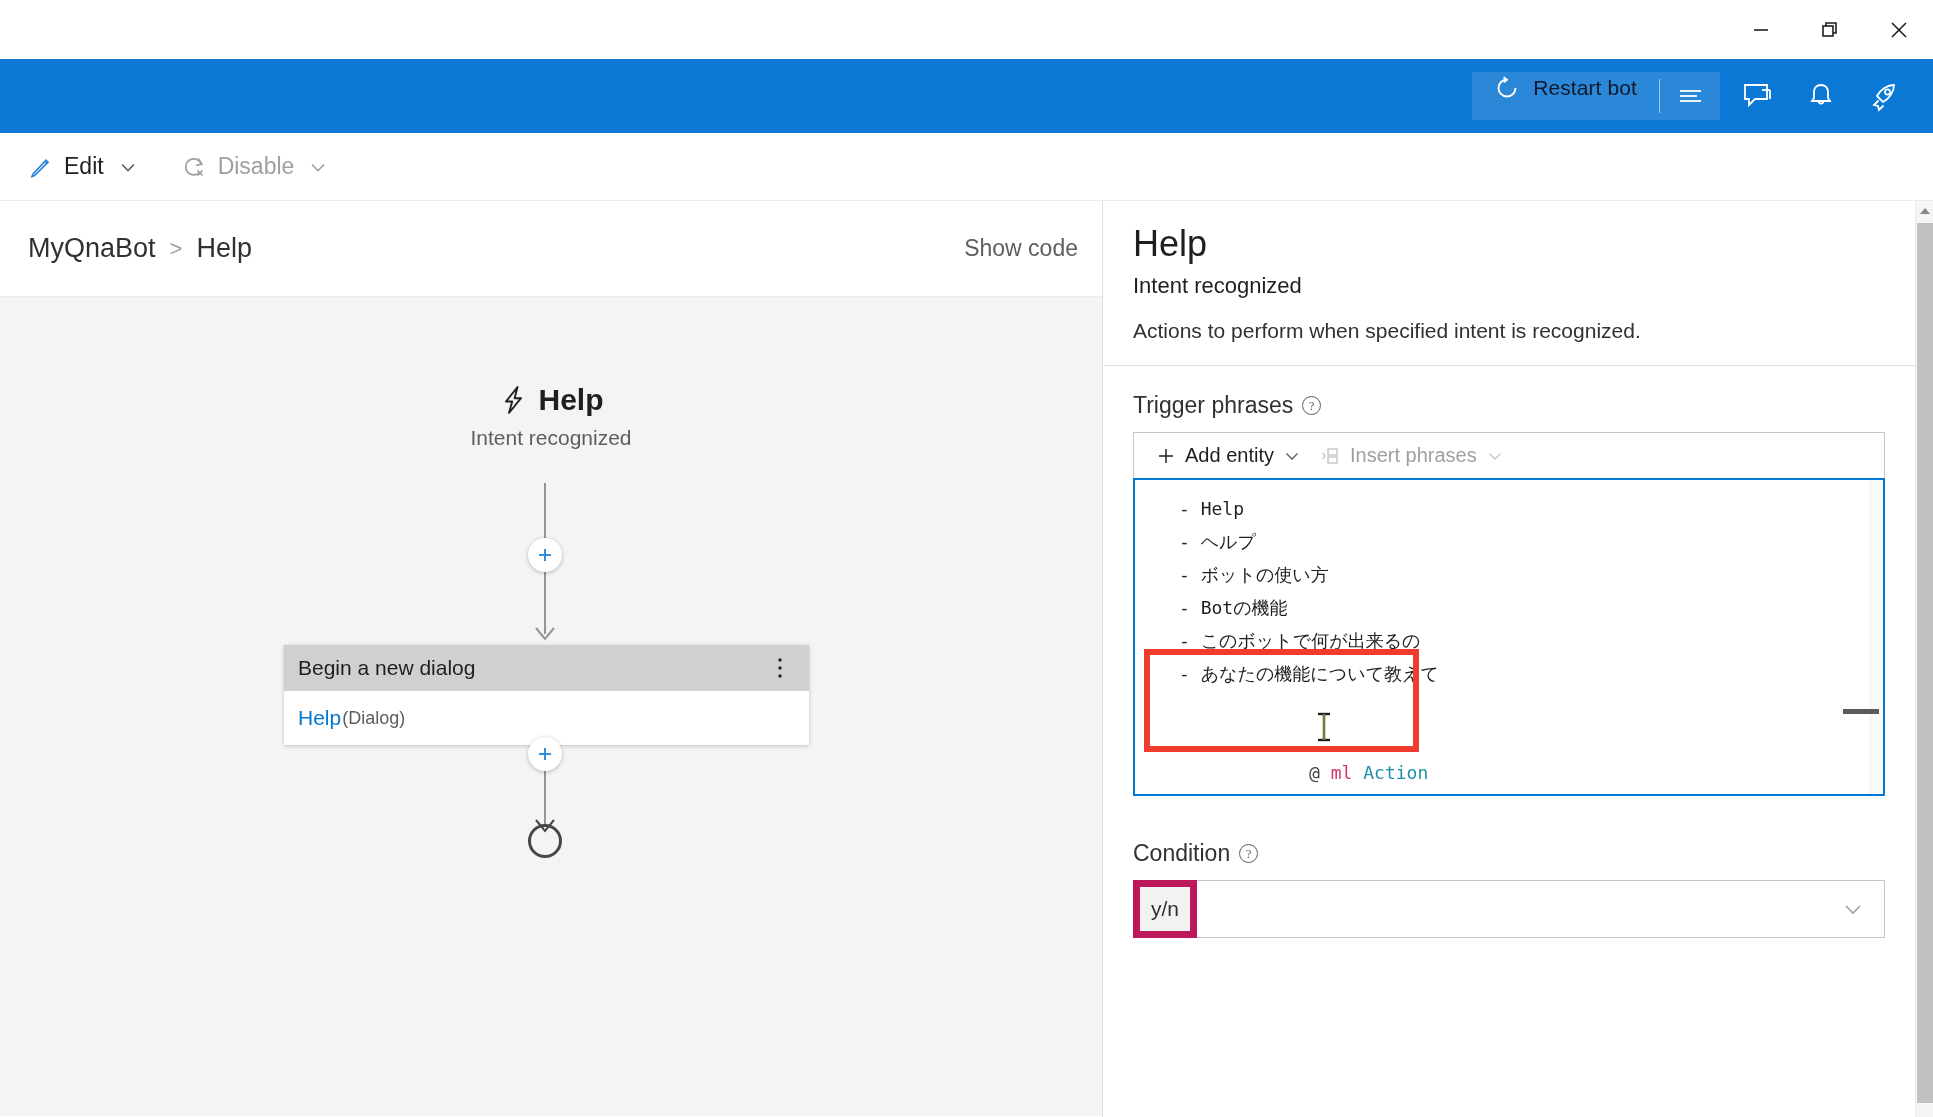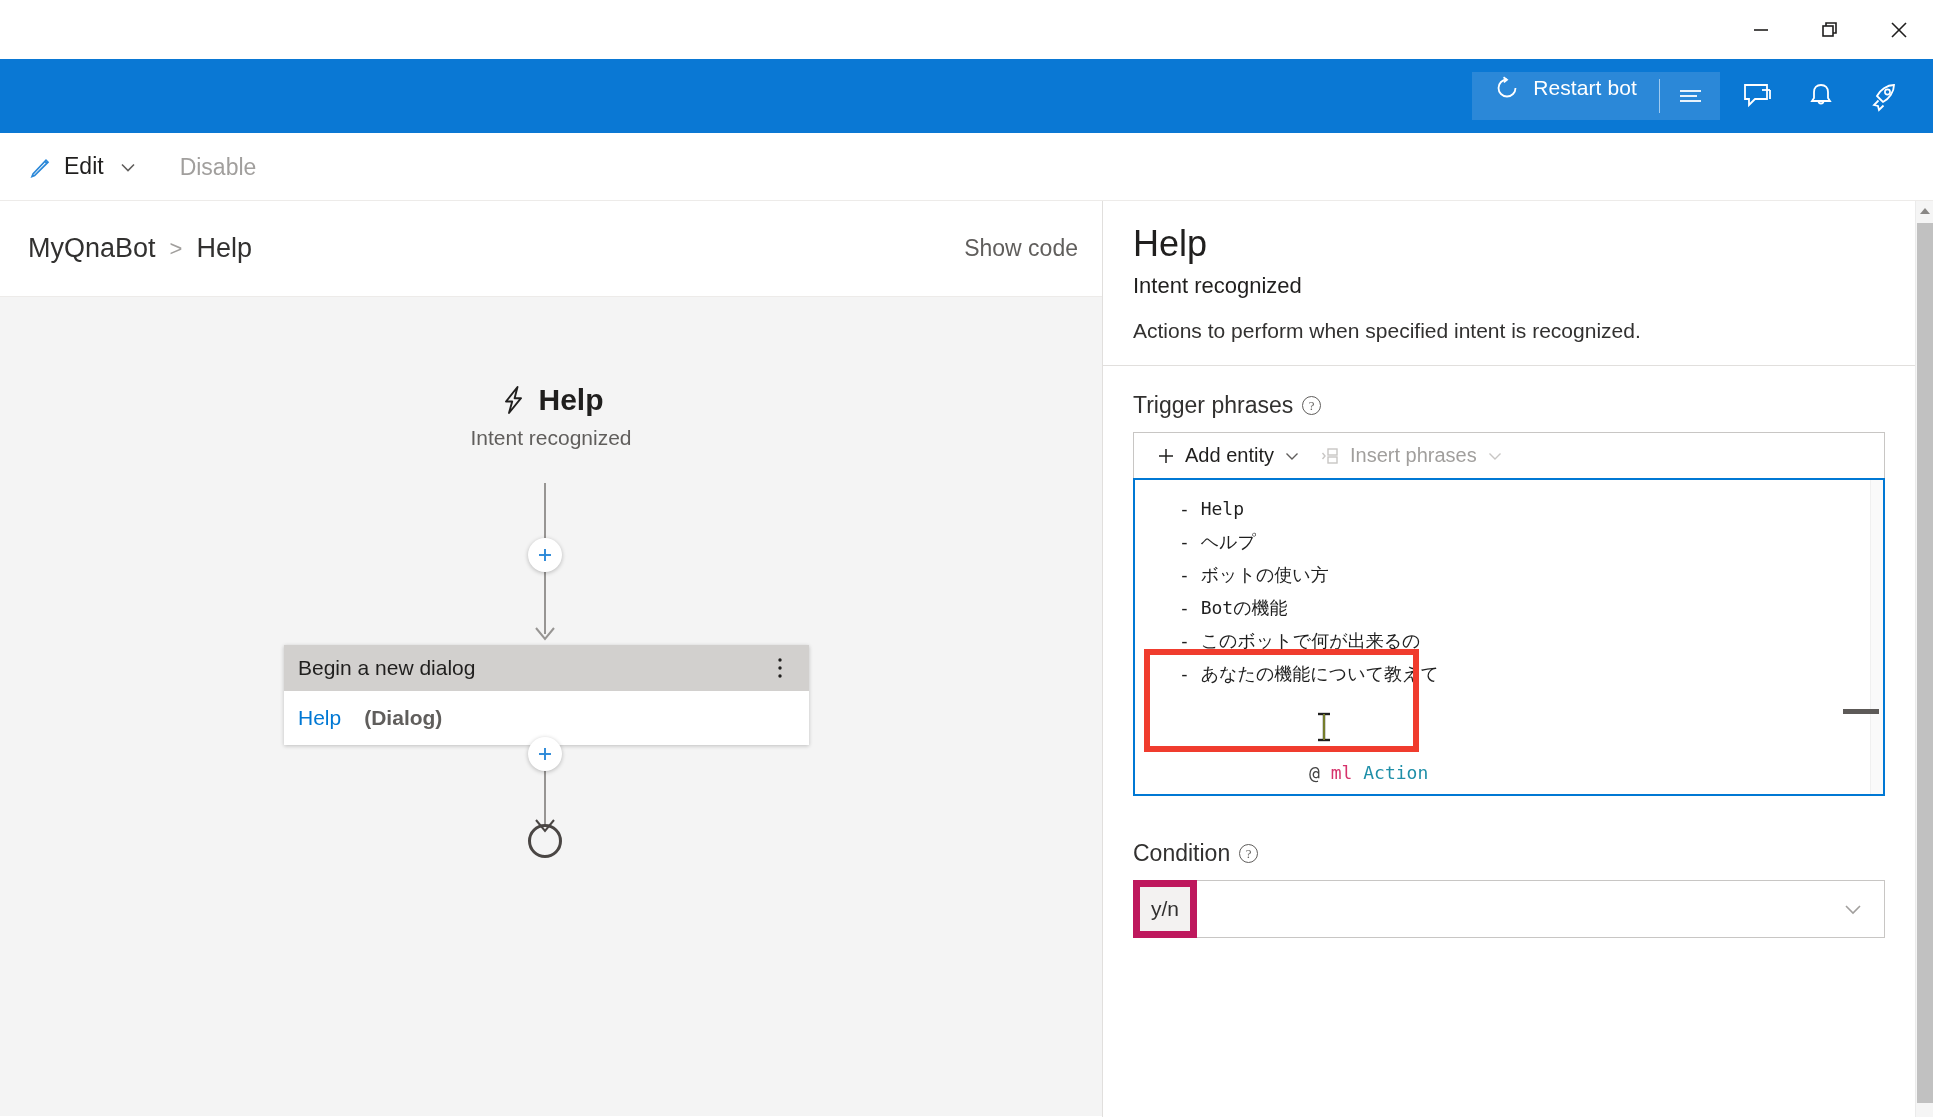--- a/index.html
+++ b/index.html
@@ -26,21 +26,21 @@
   .bluebar {
     position:absolute; top:59px; left:0; width:1933px; height:74px;
     background:#0a78d4; display:flex; align-items:center; justify-content:flex-end;
   }
   .restart-wrap {
     display:flex; align-items:center; height:48px;
     background:#2b88d8; margin-right:6px;
   }
   .restart-btn {
     display:flex; align-items:center; gap:13px; height:48px;
-    padding:0 22px 16px 22px; color:#ffffff; cursor:pointer; white-space:nowrap;
+    padding:0 22px 16px 22px; color:#0f172a; cursor:pointer; white-space:nowrap;
   }
   .restart-label { font-size:21px; letter-spacing:0.1px; }
   .vdiv { width:1px; height:34px; background:#9ecaf0; }
   .hamb {
     width:60px; height:48px; display:flex; align-items:center; justify-content:center;
     cursor:pointer;
   }
   .bicon {
     width:63px; height:74px; display:flex; align-items:center; justify-content:center;
     cursor:pointer;
@@ -50,21 +50,21 @@
   .toolbar {
     position:absolute; top:133px; left:0; width:1933px; height:68px;
     background:#ffffff; display:flex; align-items:center;
     border-bottom:1px solid #edebe9;
   }
   .tb-item {
     display:flex; align-items:center; gap:10px; height:46px;
     padding:0 14px; margin-left:14px; cursor:pointer; user-select:none;
   }
   .tb-item .lbl { font-size:23px; color:#201f1e; }
-  .tb-item.disabled { cursor:default;flex-direction:column; }
+  .tb-item.disabled { cursor:default; }
   .tb-item.disabled .lbl { color:#a19f9d; }
   .chev-sm { margin-left:4px; }
 
   
   .left-pane {
     position:absolute; top:201px; left:0; width:1102px; height:916px;
     background:#ffffff;
   }
   .crumbbar {
     position:relative; height:96px; display:flex; align-items:center;
@@ -117,21 +117,21 @@
     padding:0 16px 0 14px;
     gap:47px;
   }
   .card-title { font-size:21px; color:#201f1e; }
   .card-dots {
     margin-left:auto; width:26px; height:32px;
     display:flex; align-items:center; justify-content:center; cursor:pointer;
   }
   .card-body { height:54px; display:flex; align-items:center; padding:0 14px; background:#fff; }
   .card-body .lnk { color:#0078d4; font-size:21px; }
-  .card-body .muted { color:#605e5c; font-size:21px; margin-left:23px;font-weight:bold; }
+  .card-body .muted { color:#605e5c; font-size:18px; margin-left:1px; }
 
   .endnode {
     position:absolute; left:528px; top:848px;
     width:34px; height:34px; border:3px solid #4a4644; border-radius:50%;
     background:#f4f4f4;
   }
 
   
   .divider-v {
     position:absolute; top:201px; left:1102px; width:1px; height:916px; background:#e1dfdd;

